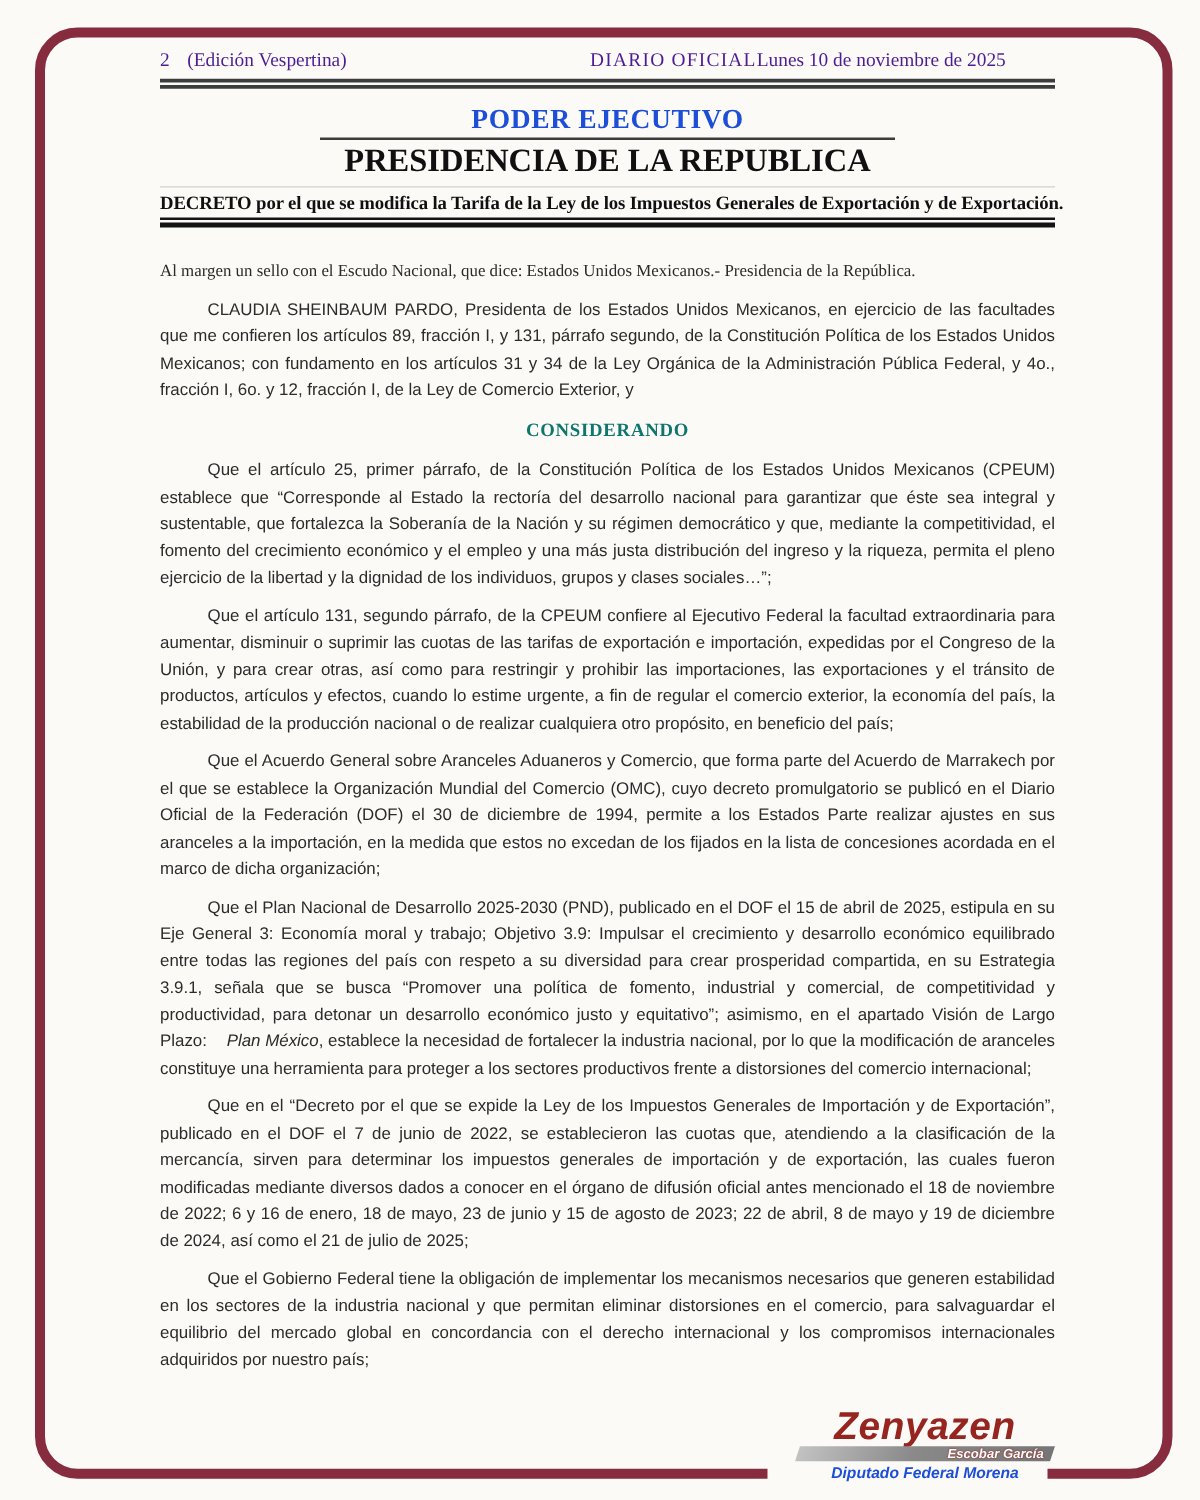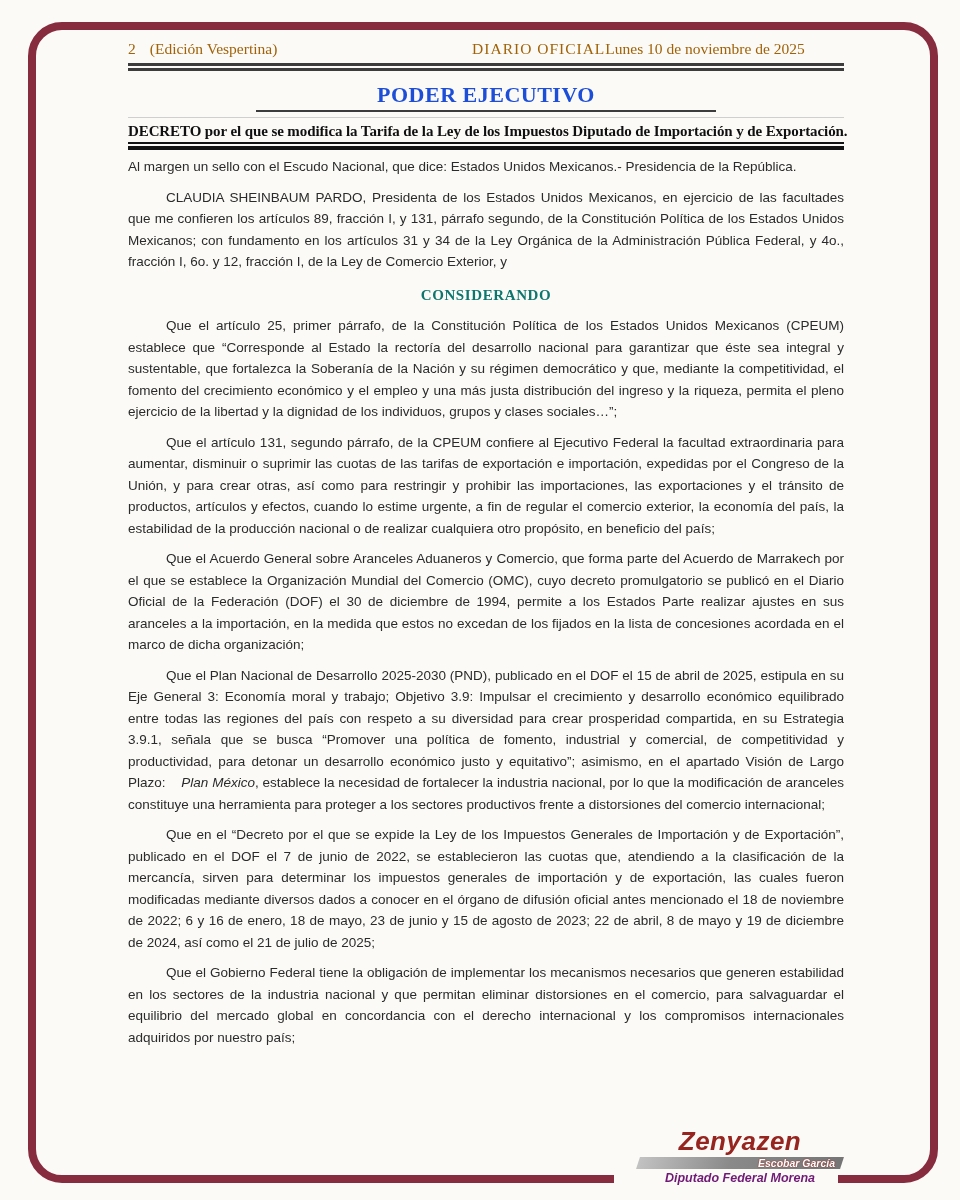--- a/index.html
+++ b/index.html
@@ -27,21 +27,21 @@
   .content {
     position: absolute;
     left: 128px; top: 40px;
     width: 716px;
   }
   .header-row {
     display: flex;
     align-items: baseline;
     font-family: "Liberation Serif", serif;
     font-size: 15.5px;
-    color: #a16207;
+    color: #4c1d95;
   }
   .header-left  { flex: 1; text-align: left; }
   .header-left .page-num { margin-right: 14px; }
   .header-center{ flex: 1; text-align: right; letter-spacing: 1px; }
   .header-right { flex: 1; text-align: left; }
   .double-rule {
     margin-top: 5px;
     height: 8px;
     border-top: 3px solid #3c3c3c;
     border-bottom: 3px solid #3c3c3c;
@@ -89,21 +89,21 @@
   }
   .paragraphs {
     margin-top: 3px;
     font-size: 13.5px;
     line-height: 21.5px;
     text-align: justify;
     color: #2b2b2b;
   }
   .para { margin-top: 9px; }
   .para.indent { text-indent: 38px; }
-  .para.noindent { margin-top: 6px; }
+  .para.noindent { margin-top: 24px; font-family: Liberation Serif, serif; }
   .para-heading {
     margin: 12px 0 2px;
     text-align: center;
     text-indent: 0;
     font-family: "Liberation Serif", serif;
     font-weight: bold;
     font-size: 15px;
     letter-spacing: 0.6px;
     color: #0f766e;
   }
@@ -112,21 +112,21 @@
   .logo {
     position: absolute;
     left: 638px; top: 1126px;
     width: 204px;
     text-align: center;
     z-index: 3;
   }
   .logo-name {
     font-weight: bold;
     font-style: italic;
-    font-size: 26px;
+    font-size: 31px;
     line-height: 30px;
     color: #96241f;
     letter-spacing: 0.5px;
   }
   .logo-bar {
     margin-top: 1px;
     height: 12px;
     background: linear-gradient(90deg, #c2c2c2, #8a8a8a 45%, #757575);
     transform: skewX(-18deg);
     display: flex;
@@ -141,21 +141,21 @@
     color: #ffffff;
     text-shadow: 0 0 1px #96241f, 0 0 1px #96241f;
     transform: skewX(18deg);
     white-space: nowrap;
   }
   .logo-title {
     margin-top: 2px;
     font-size: 12.5px;
     font-weight: bold;
     font-style: italic;
-    color: #701a75;
+    color: #1d4ed8;
     white-space: nowrap;
   }
 </style>
 </head>
 <body>
 
 <div class="frame"></div>
 <div class="frame-gap"></div>
 
 <div class="content">
@@ -163,23 +163,24 @@
     <div class="header-left">
       <span class="page-num">2</span><span>(Edición Vespertina)</span>
     </div>
     <div class="header-center">DIARIO OFICIAL</div>
     <div class="header-right">Lunes 10 de noviembre de 2025</div>
   </div>
   <div class="double-rule"></div>
 
   <div class="title1">PODER EJECUTIVO</div>
   <div class="title1-rule"></div>
+  <div class="title2">PRESIDENCIA DE LA REPUBLICA</div>
   <div class="faint-rule"></div>
 
-  <div class="decree-title">DECRETO por el que se modifica la Tarifa de la Ley de los Impuestos Diputado de Importación y de Exportación.</div>
+  <div class="decree-title">DECRETO por el que se modifica la Tarifa de la Ley de los Impuestos Generales de Exportación y de Exportación.</div>
   <div class="decree-rule"></div>
 
   <div class="paragraphs">
       <p class="para noindent"><span>Al margen un sello con el Escudo Nacional, que dice: Estados Unidos Mexicanos.- Presidencia de la República.</span></p>
       <p class="para indent"><span class="run-b">CLAUDIA SHEINBAUM PARDO</span><span>, Presidenta de los Estados Unidos Mexicanos, en ejercicio de las facultades que me confieren los artículos 89, fracción I, y 131, párrafo segundo, de la Constitución Política de los Estados Unidos Mexicanos; con fundamento en los artículos 31 y 34 de la Ley Orgánica de la Administración Pública Federal, y 4o., fracción I, 6o. y 12, fracción I, de la Ley de Comercio Exterior, y</span></p>
       <p class="para-heading"><span>CONSIDERANDO</span></p>
       <p class="para indent"><span>Que el artículo 25, primer párrafo, de la Constitución Política de los Estados Unidos Mexicanos (CPEUM) establece que “Corresponde al Estado la rectoría del desarrollo nacional para garantizar que éste sea integral y sustentable, que fortalezca la Soberanía de la Nación y su régimen democrático y que, mediante la competitividad, el fomento del crecimiento económico y el empleo y una más justa distribución del ingreso y la riqueza, permita el pleno ejercicio de la libertad y la dignidad de los individuos, grupos y clases sociales…”;</span></p>
       <p class="para indent"><span>Que el artículo 131, segundo párrafo, de la CPEUM confiere al Ejecutivo Federal la facultad extraordinaria para aumentar, disminuir o suprimir las cuotas de las tarifas de exportación e importación, expedidas por el Congreso de la Unión, y para crear otras, así como para restringir y prohibir las importaciones, las exportaciones y el tránsito de productos, artículos y efectos, cuando lo estime urgente, a fin de regular el comercio exterior, la economía del país, la estabilidad de la producción nacional o de realizar cualquiera otro propósito, en beneficio del país;</span></p>
       <p class="para indent"><span>Que el Acuerdo General sobre Aranceles Aduaneros y Comercio, que forma parte del Acuerdo de Marrakech por el que se establece la Organización Mundial del Comercio (OMC), cuyo decreto promulgatorio se publicó en el Diario Oficial de la Federación (DOF) el 30 de diciembre de 1994, permite a los Estados Parte realizar ajustes en sus aranceles a la importación, en la medida que estos no excedan de los fijados en la lista de concesiones acordada en el marco de dicha organización;</span></p>
       <p class="para indent"><span>Que el Plan Nacional de Desarrollo 2025-2030 (PND), publicado en el DOF el 15 de abril de 2025, estipula en su Eje General 3: Economía moral y trabajo; Objetivo 3.9: Impulsar el crecimiento y desarrollo económico equilibrado entre todas las regiones del país con respeto a su diversidad para crear prosperidad compartida, en su Estrategia 3.9.1, señala que se busca “Promover una política de fomento, industrial y comercial, de competitividad y productividad, para detonar un desarrollo económico justo y equitativo”; asimismo, en el apartado Visión de Largo Plazo: </span><span class="run-i">Plan México</span><span>, establece la necesidad de fortalecer la industria nacional, por lo que la modificación de aranceles constituye una herramienta para proteger a los sectores productivos frente a distorsiones del comercio internacional;</span></p>

